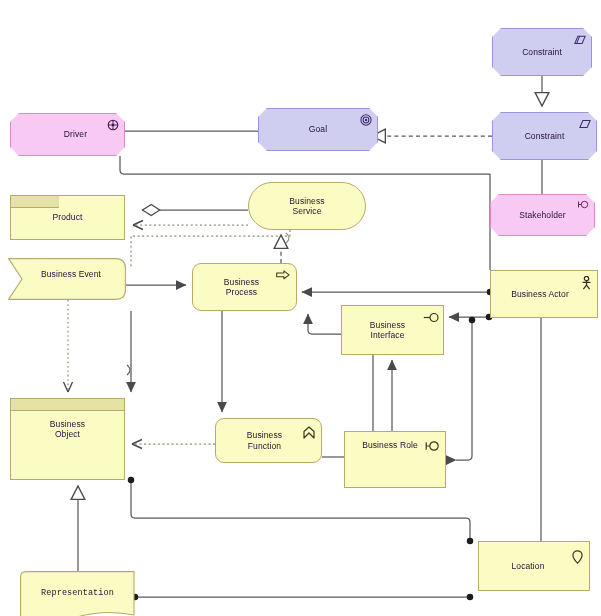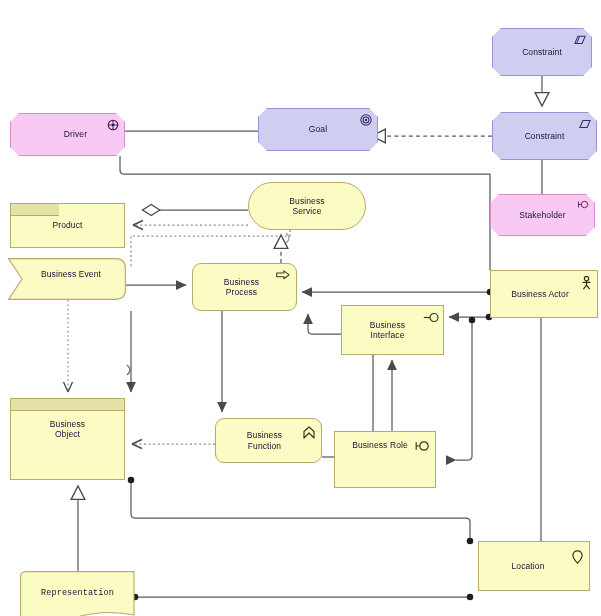--- a/index.html
+++ b/index.html
@@ -149,21 +149,21 @@
     <span class="lbl">Driver</span>
     <span class="ico">
       <svg viewBox="0 0 14 14">
           <circle cx="7" cy="7" r="5.6" fill="none" stroke="#3a1a4a" stroke-width="1.3"></circle>
           <circle cx="7" cy="7" r="2" fill="#3a1a4a"></circle>
           <path d="M7,1.4 L7,4.4 M7,9.6 L7,12.6 M1.4,7 L4.4,7 M9.6,7 L12.6,7" stroke="#3a1a4a" stroke-width="1.3"></path>
         </svg>
     </span>
   </div>
 
-  <div class="node rect" style="left:10px;top:183px;width:115px;height:45px;">
+  <div class="node rect" style="left:10px;top:175px;width:115px;height:45px;">
     <span class="tabbar" style="width:48px;"></span>
     <span class="lbl">Product</span>
   </div>
 
   <div class="node pill" style="left:248px;top:162px;width:118px;height:48px;">
     <span class="lbl">Business
 Service</span>
   </div>
 
   <div class="node" style="left:8px;top:238px;width:118px;height:33px;">
@@ -213,21 +213,21 @@
   <div class="node rounded" style="left:215px;top:398px;width:107px;height:45px;">
     <span class="lbl" style="padding-right:12px;">Business
 Function</span>
     <span class="ico" style="top:7px;right:6px;width:12px;height:12px;">
       <svg viewBox="0 0 12 13">
           <path d="M1,12 L1,5.5 L6,1 L11,5.5 L11,12 L6,7 z" fill="none" stroke="#3a3a1a" stroke-width="1.2" stroke-linejoin="round"></path>
         </svg>
     </span>
   </div>
 
-  <div class="node rect" style="left:334px;top:411px;width:102px;height:57px;align-items:flex-start;">
+  <div class="node rect" style="left:344px;top:411px;width:102px;height:57px;align-items:flex-start;">
     <span class="lbl" style="margin-top:8px;width:100%;padding-right:14px;">Business Role</span>
     <span class="ico" style="top:8px;right:5px;width:16px;height:12px;">
       <svg viewBox="0 0 16 12">
           <circle cx="10" cy="6" r="4.2" fill="none" stroke="#3a3a1a" stroke-width="1.2"></circle>
           <path d="M2.2,2.2 L2.2,9.8 M2.2,6 L6,6" stroke="#3a3a1a" stroke-width="1.2"></path>
         </svg>
     </span>
   </div>
 
   <div class="node rect" style="left:478px;top:521px;width:112px;height:50px;">

